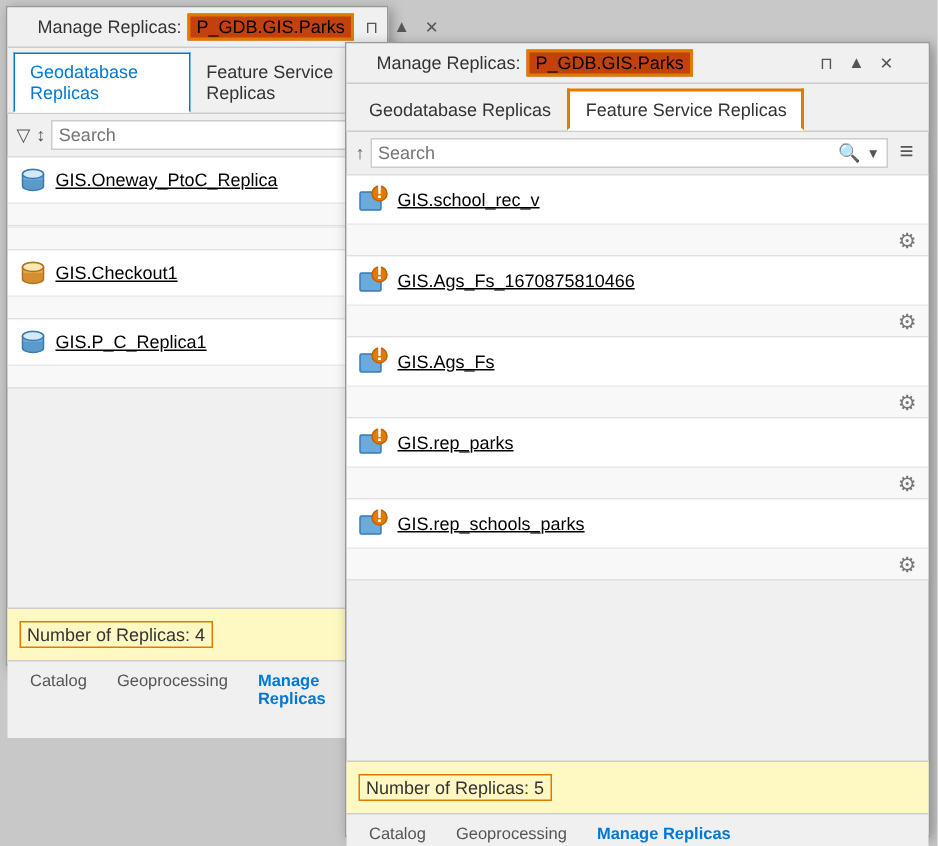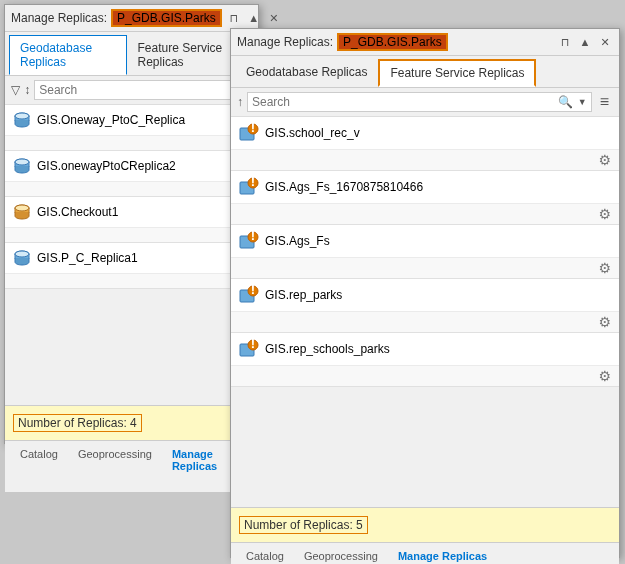--- a/index.html
+++ b/index.html
@@ -8,21 +8,21 @@
     .window {
       position: absolute;
       background: #f0f0f0;
       border: 1px solid #999;
       box-shadow: 2px 2px 8px rgba(0,0,0,0.3);
     }
 
     .window-title-bar {
       display: flex;
       align-items: center;
-      padding: 4px 6px;
+      padding: 4px 20px;
       background: #f0f0f0;
       border-bottom: 1px solid #ccc;
       gap: 4px;
     }
 
     .title-text {
       font-size: 12px;
       color: #333;
       white-space: nowrap;
     }
@@ -53,20 +53,21 @@
       color: #555;
       background: transparent;
       border: none;
     }
 
     .tabs-bar {
       display: flex;
       border-bottom: 1px solid #ccc;
       background: #f0f0f0;
       padding: 0 4px;
+      align-items: center;
     }
 
     .tab {
       padding: 5px 10px;
       cursor: pointer;
       font-size: 12px;
       color: #333;
       border: 1px solid transparent;
       margin-top: 3px;
       background: transparent;
@@ -122,20 +123,21 @@
       border-bottom: 1px solid #e0e0e0;
     }
 
     .replica-row {
       display: flex;
       align-items: center;
       padding: 6px 8px;
       gap: 6px;
       cursor: default;
       background: white;
+      text-decoration: underline;
     }
 
     .replica-name {
       font-size: 12px;
       color: #000;
     }
 
     .replica-sub-row {
       display: flex;
       align-items: center;
@@ -237,29 +239,20 @@
           <ellipse cx="9" cy="5" rx="7" ry="3" fill="#d4eaf7" stroke="#3a7ab5" stroke-width="1"></ellipse>
         </svg>
         <span class="replica-name">GIS.Oneway_PtoC_Replica</span>
       </div>
       <div class="replica-sub-row">
         <span class="dropdown-arrow">▼</span>
       </div>
     </div>
 
     <div class="replica-item">
-      <div class="replica-row">
-        <svg width="18" height="18" viewBox="0 0 18 18">
-          <ellipse cx="9" cy="5" rx="7" ry="3" fill="#6aabdb" stroke="#3a7ab5" stroke-width="1"></ellipse>
-          <path d="M2,5 v4 c0,1.66 3.13,3 7,3 s7,-1.34 7,-3 v-4" fill="#6aabdb" stroke="#3a7ab5" stroke-width="1"></path>
-          <path d="M2,9 v4 c0,1.66 3.13,3 7,3 s7,-1.34 7,-3 v-4" fill="#5a9bcb" stroke="#3a7ab5" stroke-width="1"></path>
-          <ellipse cx="9" cy="5" rx="7" ry="3" fill="#d4eaf7" stroke="#3a7ab5" stroke-width="1"></ellipse>
-        </svg>
-        <span class="replica-name">GIS.onewayPtoCReplica2</span>
-      </div>
       <div class="replica-sub-row">
         <span class="dropdown-arrow">▼</span>
       </div>
     </div>
 
     <div class="replica-item">
       <div class="replica-row">
         <svg width="18" height="18" viewBox="0 0 18 18">
           <ellipse cx="9" cy="5" rx="7" ry="3" fill="#e8a840" stroke="#b07020" stroke-width="1"></ellipse>
           <path d="M2,5 v4 c0,1.66 3.13,3 7,3 s7,-1.34 7,-3 v-4" fill="#e8a840" stroke="#b07020" stroke-width="1"></path>

